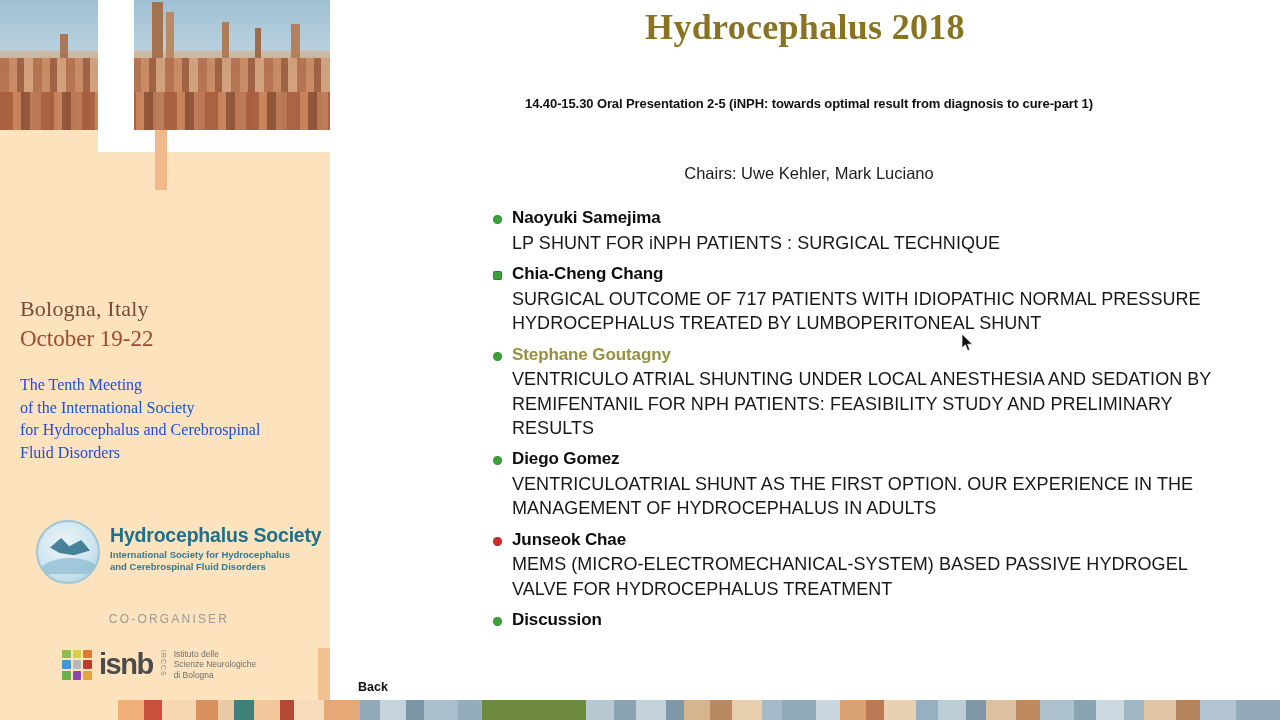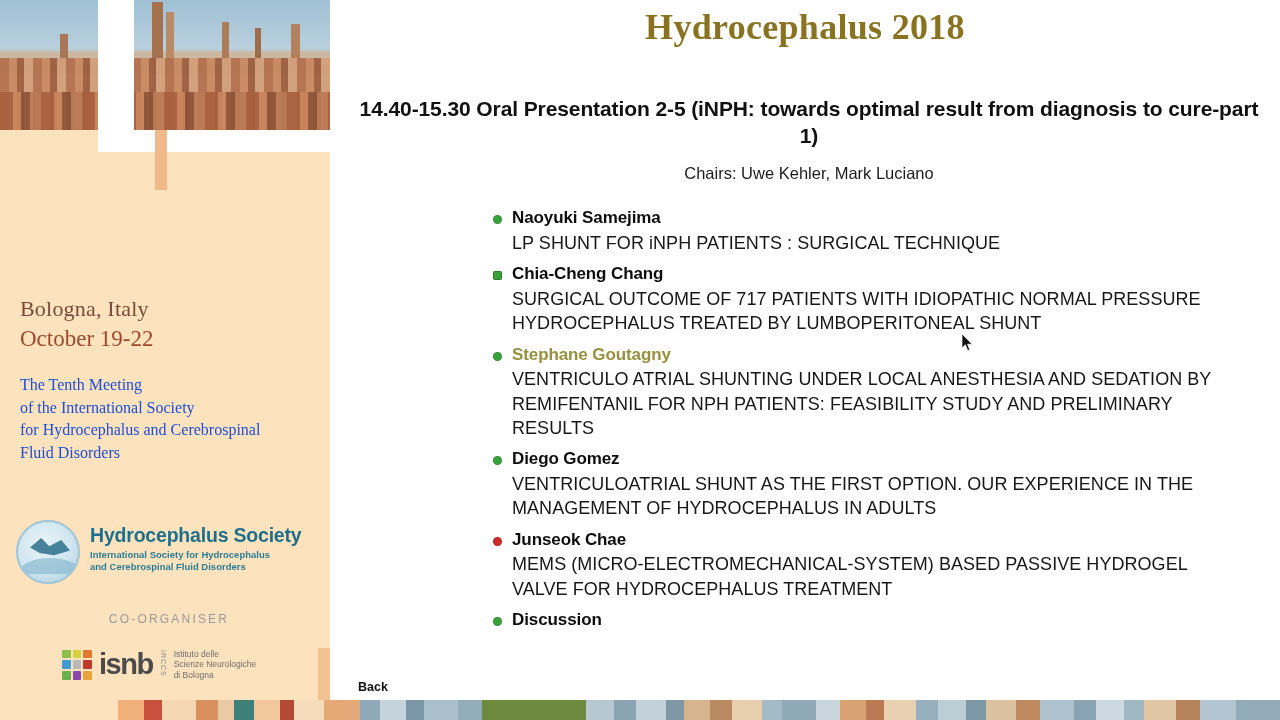--- a/index.html
+++ b/index.html
@@ -118,21 +118,21 @@
   #side-desc {
     font-size: 16px;
     line-height: 1.42;
     color: #1d4ed8;
     font-family: "Liberation Serif", serif;
   }
 
   
   #society {
     position: absolute;
-    left: 16px; top: 520px;
+    left: 36px; top: 520px;
     width: 290px;
     display: flex;
     align-items: flex-start;
     gap: 10px;
   }
   #society-emblem {
     position: relative;
     width: 64px; height: 64px;
     border-radius: 50%;
     background: radial-gradient(circle at 42% 36%, #eaf4f8 0%, #cfe5ef 55%, #a8cddd 100%);
@@ -232,21 +232,21 @@
     font-weight: bold;
     font-size: 36px;
     color: #8a7320;
     letter-spacing: .3px;
   }
   #session-title {
     position: absolute;
     left: 24px; top: 96px;
     width: 910px;
     text-align: center;
-    font-size: 21px;
+    font-size: 13px;
     font-weight: bold;
     color: #101010;
     line-height: 1.28;
     letter-spacing: -.1px;
   }
   #chairs {
     position: absolute;
     left: 24px; top: 164px;
     width: 910px;
     text-align: center;

